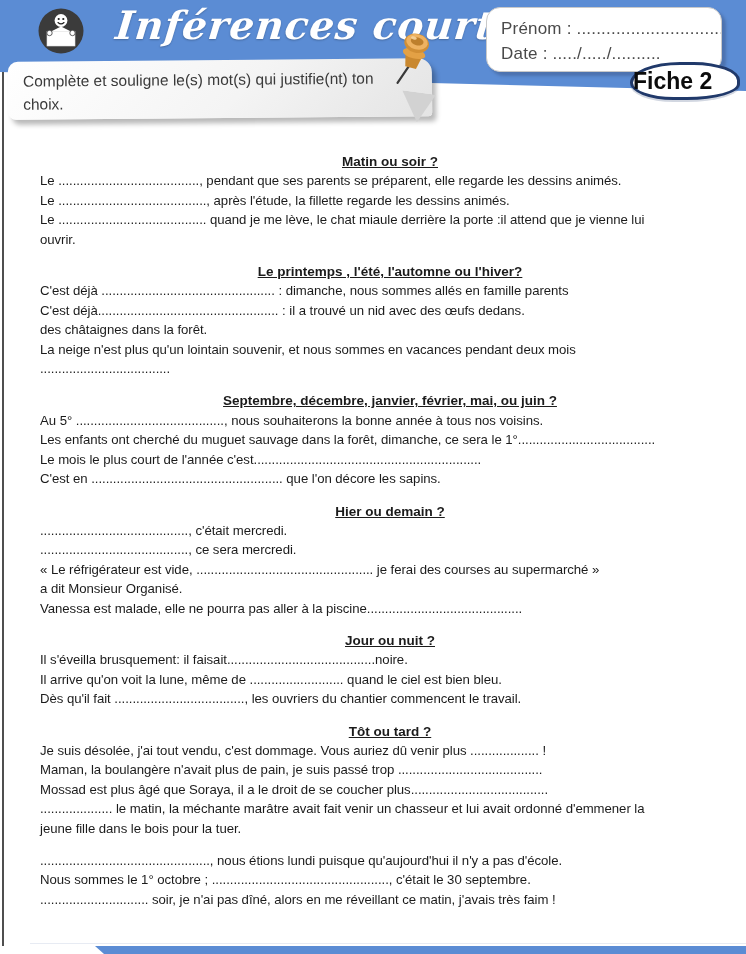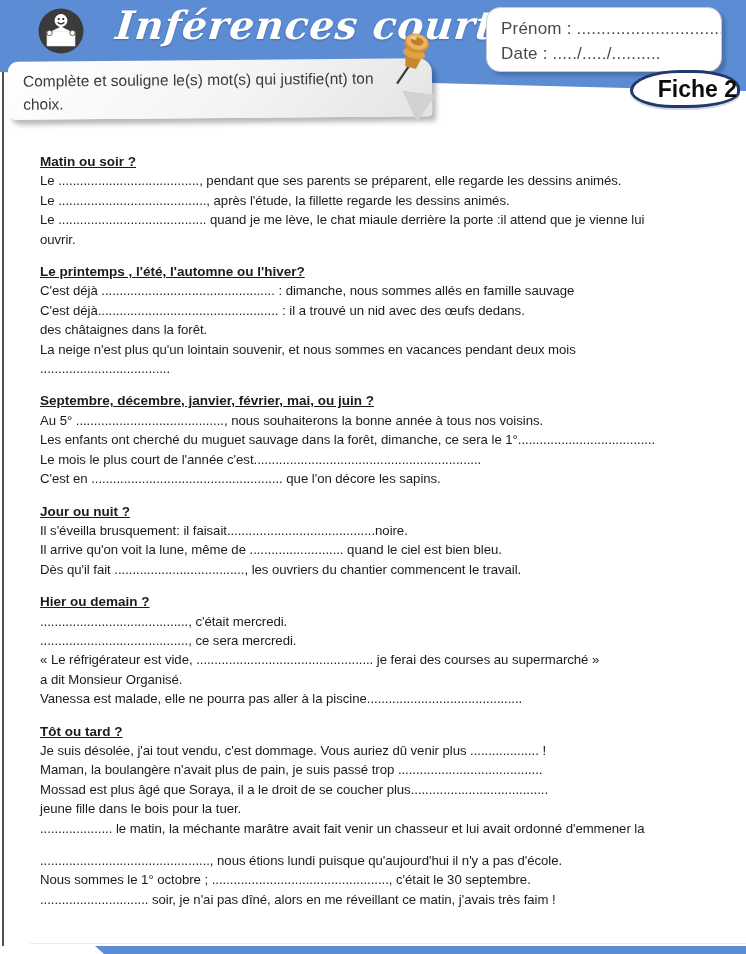--- a/index.html
+++ b/index.html
@@ -36,43 +36,43 @@
             background:linear-gradient(135deg,#ffffff 0%,#f4f4f4 55%,#e4e4e4 100%);
             border-radius:10px 14px 4px 8px;
             box-shadow:4px 5px 5px rgba(0,0,0,.28);
             transform:rotate(-.5deg); z-index:4;
             padding:8px 40px 0 15px; color:#3a3a3a; font-size:15.5px; line-height:23px; }
   .bubble .fold { position:absolute; right:-2px; bottom:-6px; width:34px; height:30px;
                   background:#d2d2d2;
                   clip-path:polygon(0 0, 100% 0, 55% 100%); transform:rotate(8deg); }
 
   
-  .fiche { position:absolute; top:70px; right:6px; width:110px; height:38px;
+  .fiche { position:absolute; top:62px; right:6px; width:110px; height:38px;
            background:#ffffff; border:3.5px solid #20396a;
            border-radius:52% 48% 55% 45% / 62% 55% 48% 52%;
-           display:flex; align-items:center; justify-content:flex-end;
+           display:flex; align-items:center; justify-content:flex-start;
            font-weight:bold; font-size:23px; color:#0c0c0c; z-index:6;
            box-shadow:0 2px 0 rgba(32,57,106,.2); }
 
   
   .left-border { position:absolute; left:2px; top:72px; width:2px; height:874px;
                  background:#4f4f4f; }
 
   
   .bottom-bar { position:absolute; left:95px; right:0; bottom:0; height:8px;
                 background:#5b8cd4;
                 clip-path:polygon(9px 100%, 0 0, 100% 0, 100% 100%); }
   .bottom-hairline { position:absolute; left:30px; right:0; bottom:10px; height:1px;
                      background:#e7ebf3; }
 
   
   .content { position:absolute; top:152px; left:40px; width:700px; color:#1b1b1b; }
   .section { margin-bottom:13px; }
   .heading { font-weight:bold; text-decoration:underline; font-size:13.5px;
-             line-height:19.4px; white-space:nowrap; }
+             line-height:19.4px; white-space:nowrap;text-align:center; }
   .line { font-size:13.2px; line-height:19.4px; white-space:nowrap;
           letter-spacing:-.05px; }
 </style>
 </head>
 <body>
 
 <div class="page">
 
   <div class="banner"></div>
 
@@ -125,54 +125,54 @@
   <div class="content">
       <div class="section">
         <div class="heading">Matin ou soir ?</div>
         <div class="line">Le ......................................., pendant que ses parents se préparent, elle regarde les dessins animés.</div>
         <div class="line">Le ........................................., après l'étude, la fillette regarde les dessins animés.</div>
         <div class="line">Le ......................................... quand je me lève, le chat miaule derrière la porte :il attend que je vienne lui</div>
         <div class="line">ouvrir.</div>
       </div>
       <div class="section">
         <div class="heading">Le printemps , l'été, l'automne ou l'hiver?</div>
-        <div class="line">C'est déjà ................................................ : dimanche, nous sommes allés en famille sauvage</div>
+        <div class="line">C'est déjà ................................................ : dimanche, nous sommes allés en famille parents</div>
         <div class="line">C'est déjà.................................................. : il a trouvé un nid avec des œufs dedans.</div>
         <div class="line">des châtaignes dans la forêt.</div>
         <div class="line">La neige n'est plus qu'un lointain souvenir, et nous sommes en vacances pendant deux mois</div>
         <div class="line">....................................</div>
       </div>
       <div class="section">
         <div class="heading">Septembre, décembre, janvier, février, mai, ou juin ?</div>
         <div class="line">Au 5° ........................................., nous souhaiterons la bonne année à tous nos voisins.</div>
         <div class="line">Les enfants ont cherché du muguet sauvage dans la forêt, dimanche, ce sera  le 1°......................................</div>
         <div class="line">Le mois le plus court de l'année c'est...............................................................</div>
         <div class="line">C'est en ..................................................... que l'on décore les sapins.</div>
       </div>
       <div class="section">
-        <div class="heading">Jour ou nuit ?</div>
-        <div class="line">Il s'éveilla brusquement: il faisait.........................................noire.</div>
-        <div class="line">Il arrive qu'on voit la lune, même de .......................... quand le ciel est bien bleu.</div>
-        <div class="line">Dès qu'il fait ...................................., les ouvriers du chantier commencent le travail.</div>
-      </div>
-      <div class="section">
         <div class="heading">Hier ou demain ?</div>
         <div class="line">........................................., c'était mercredi.</div>
         <div class="line">........................................., ce sera mercredi.</div>
         <div class="line">« Le réfrigérateur est vide, ................................................. je ferai des courses au supermarché »</div>
         <div class="line">a dit Monsieur Organisé.</div>
         <div class="line">Vanessa est malade, elle ne pourra pas aller à la piscine...........................................</div>
       </div>
       <div class="section">
+        <div class="heading">Jour ou nuit ?</div>
+        <div class="line">Il s'éveilla brusquement: il faisait.........................................noire.</div>
+        <div class="line">Il arrive qu'on voit la lune, même de .......................... quand le ciel est bien bleu.</div>
+        <div class="line">Dès qu'il fait ...................................., les ouvriers du chantier commencent le travail.</div>
+      </div>
+      <div class="section">
         <div class="heading">Tôt ou tard ?</div>
         <div class="line">Je suis désolée, j'ai tout vendu, c'est dommage. Vous auriez dû venir plus ................... !</div>
         <div class="line">Maman, la boulangère n'avait plus de pain, je suis passé trop ........................................</div>
         <div class="line">Mossad est plus âgé que Soraya, il a le droit de se coucher plus......................................</div>
+        <div class="line">.................... le matin, la méchante marâtre avait fait venir un chasseur et lui avait ordonné  d'emmener la</div>
         <div class="line">jeune fille dans le bois pour la tuer.</div>
-        <div class="line">.................... le matin, la méchante marâtre avait fait venir un chasseur et lui avait ordonné  d'emmener la</div>
       </div>
       <div class="section">
         <div class="line">..............................................., nous étions lundi puisque qu'aujourd'hui il n'y a pas d'école.</div>
         <div class="line">Nous sommes le 1° octobre ; ................................................., c'était le 30 septembre.</div>
         <div class="line">.............................. soir, je n'ai pas dîné, alors en me réveillant ce matin, j'avais très faim !</div>
       </div>
     </div>
 
   <div class="bottom-hairline"></div>
   <div class="bottom-bar"></div>

